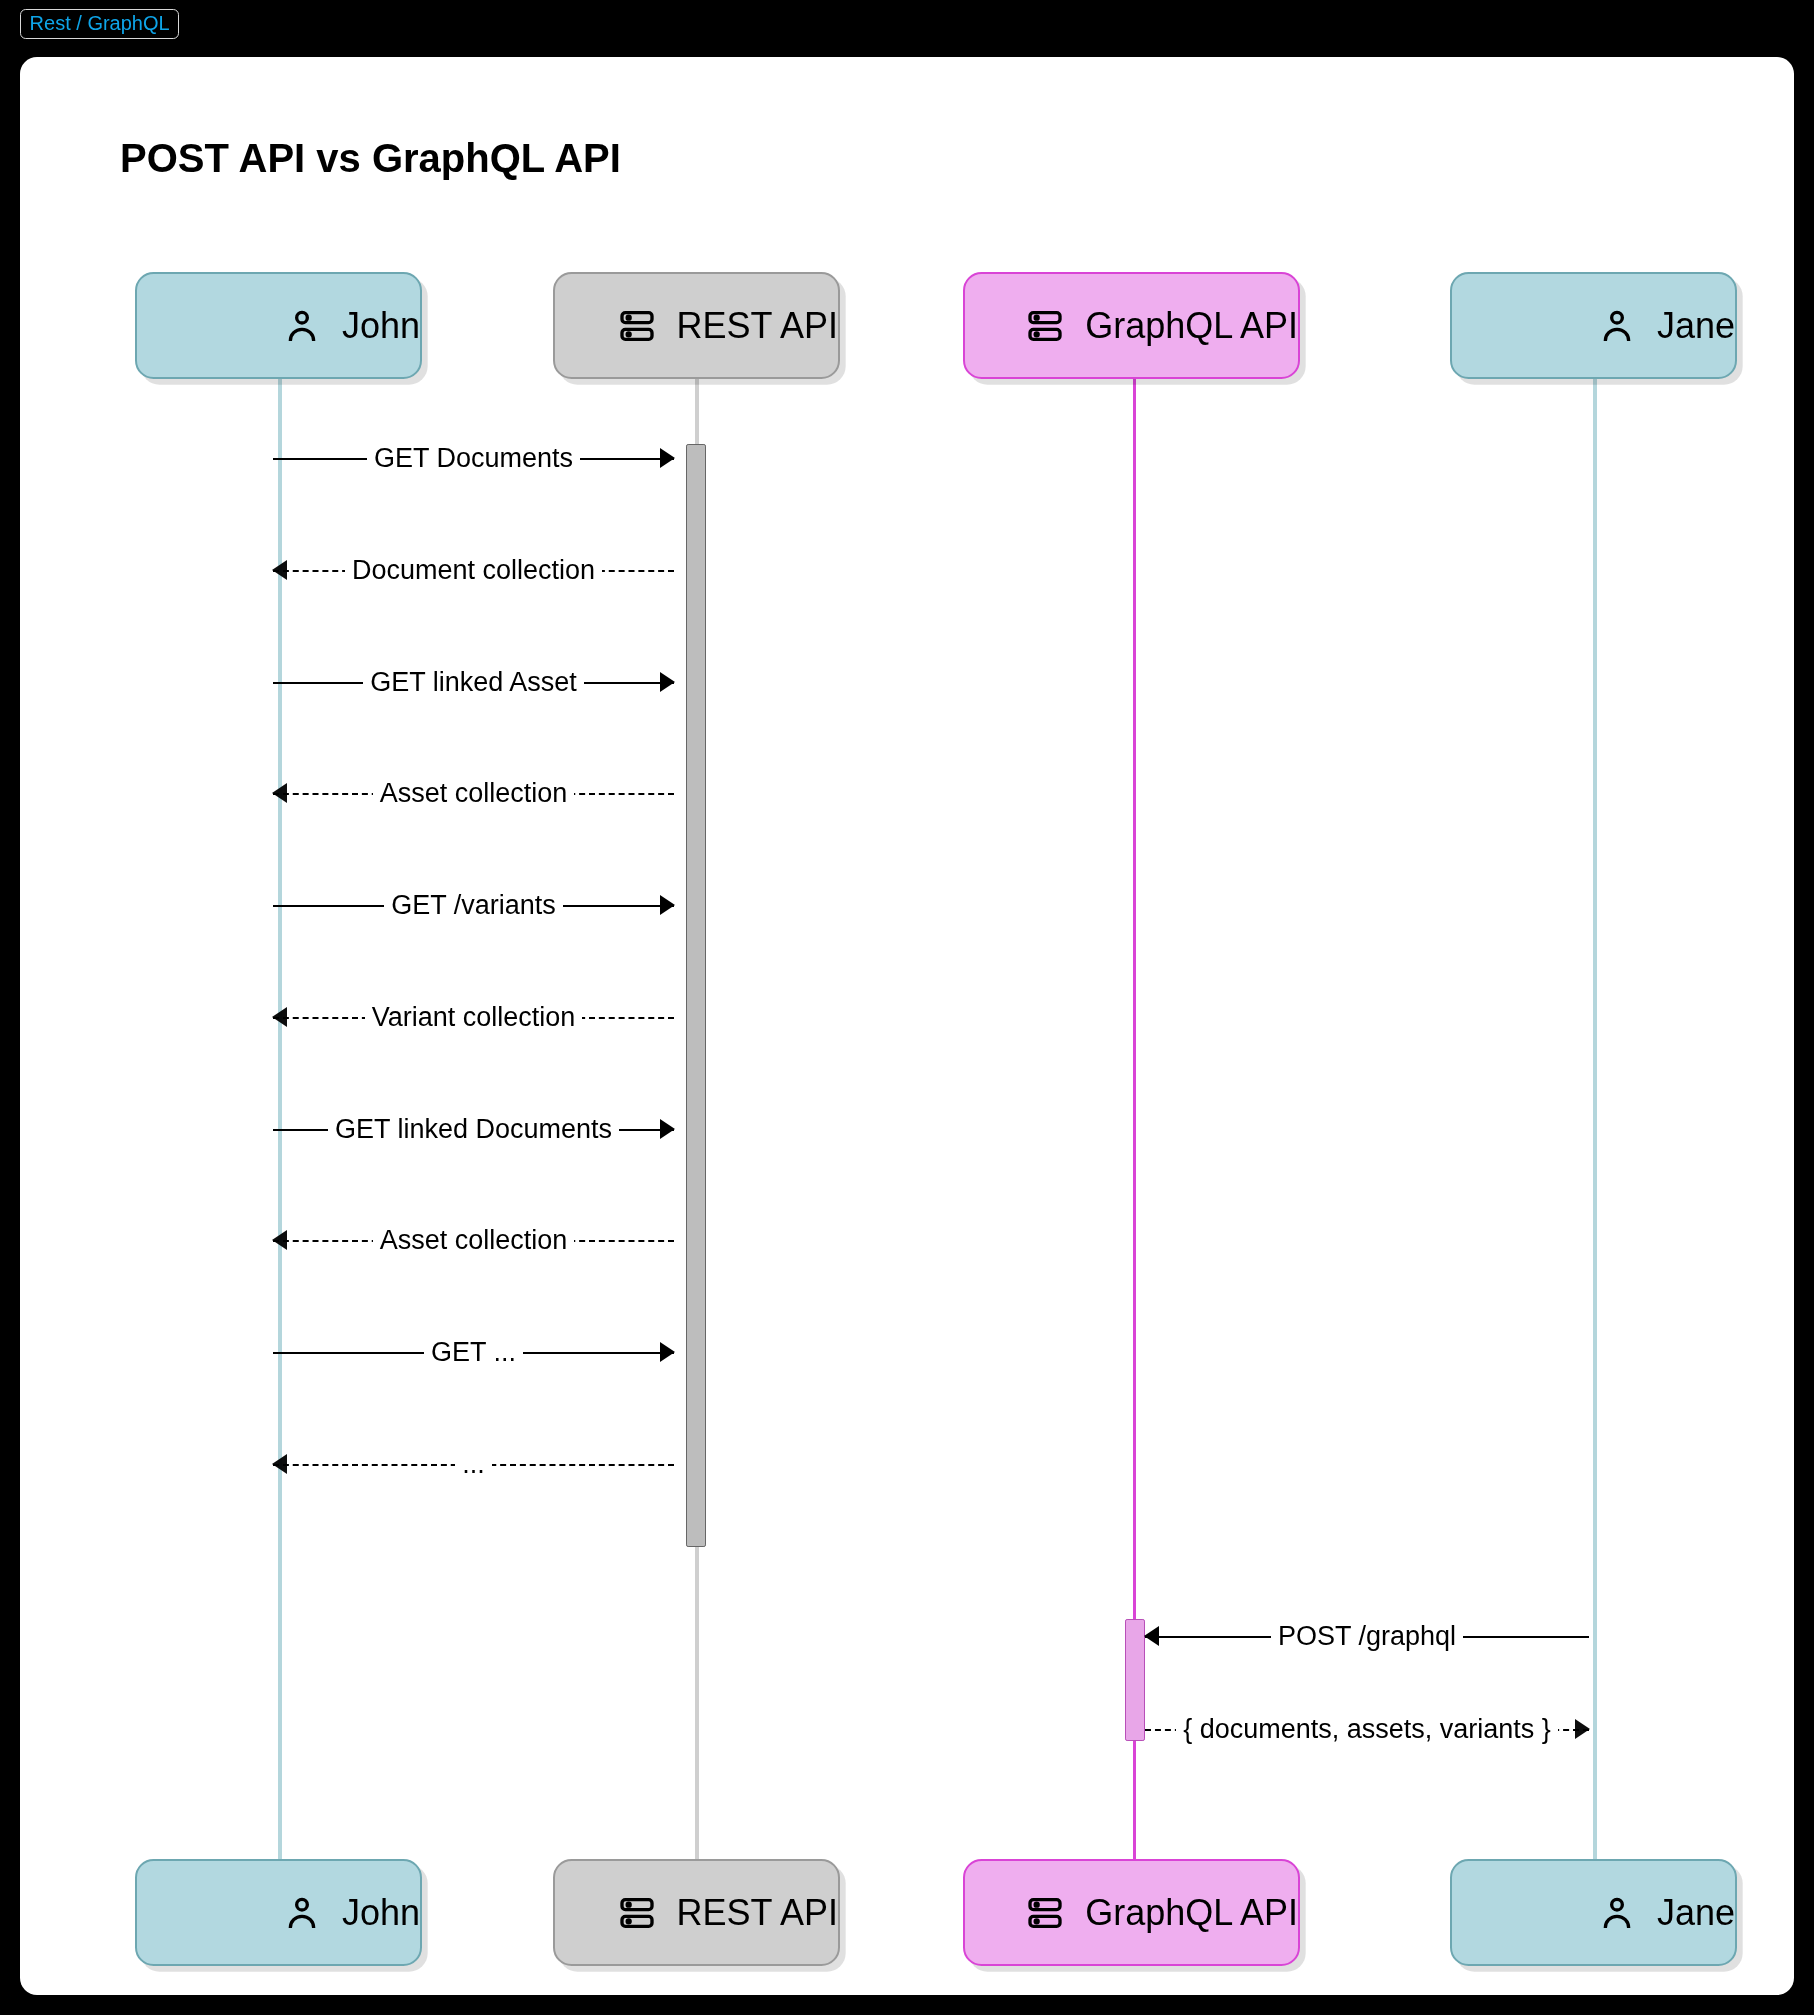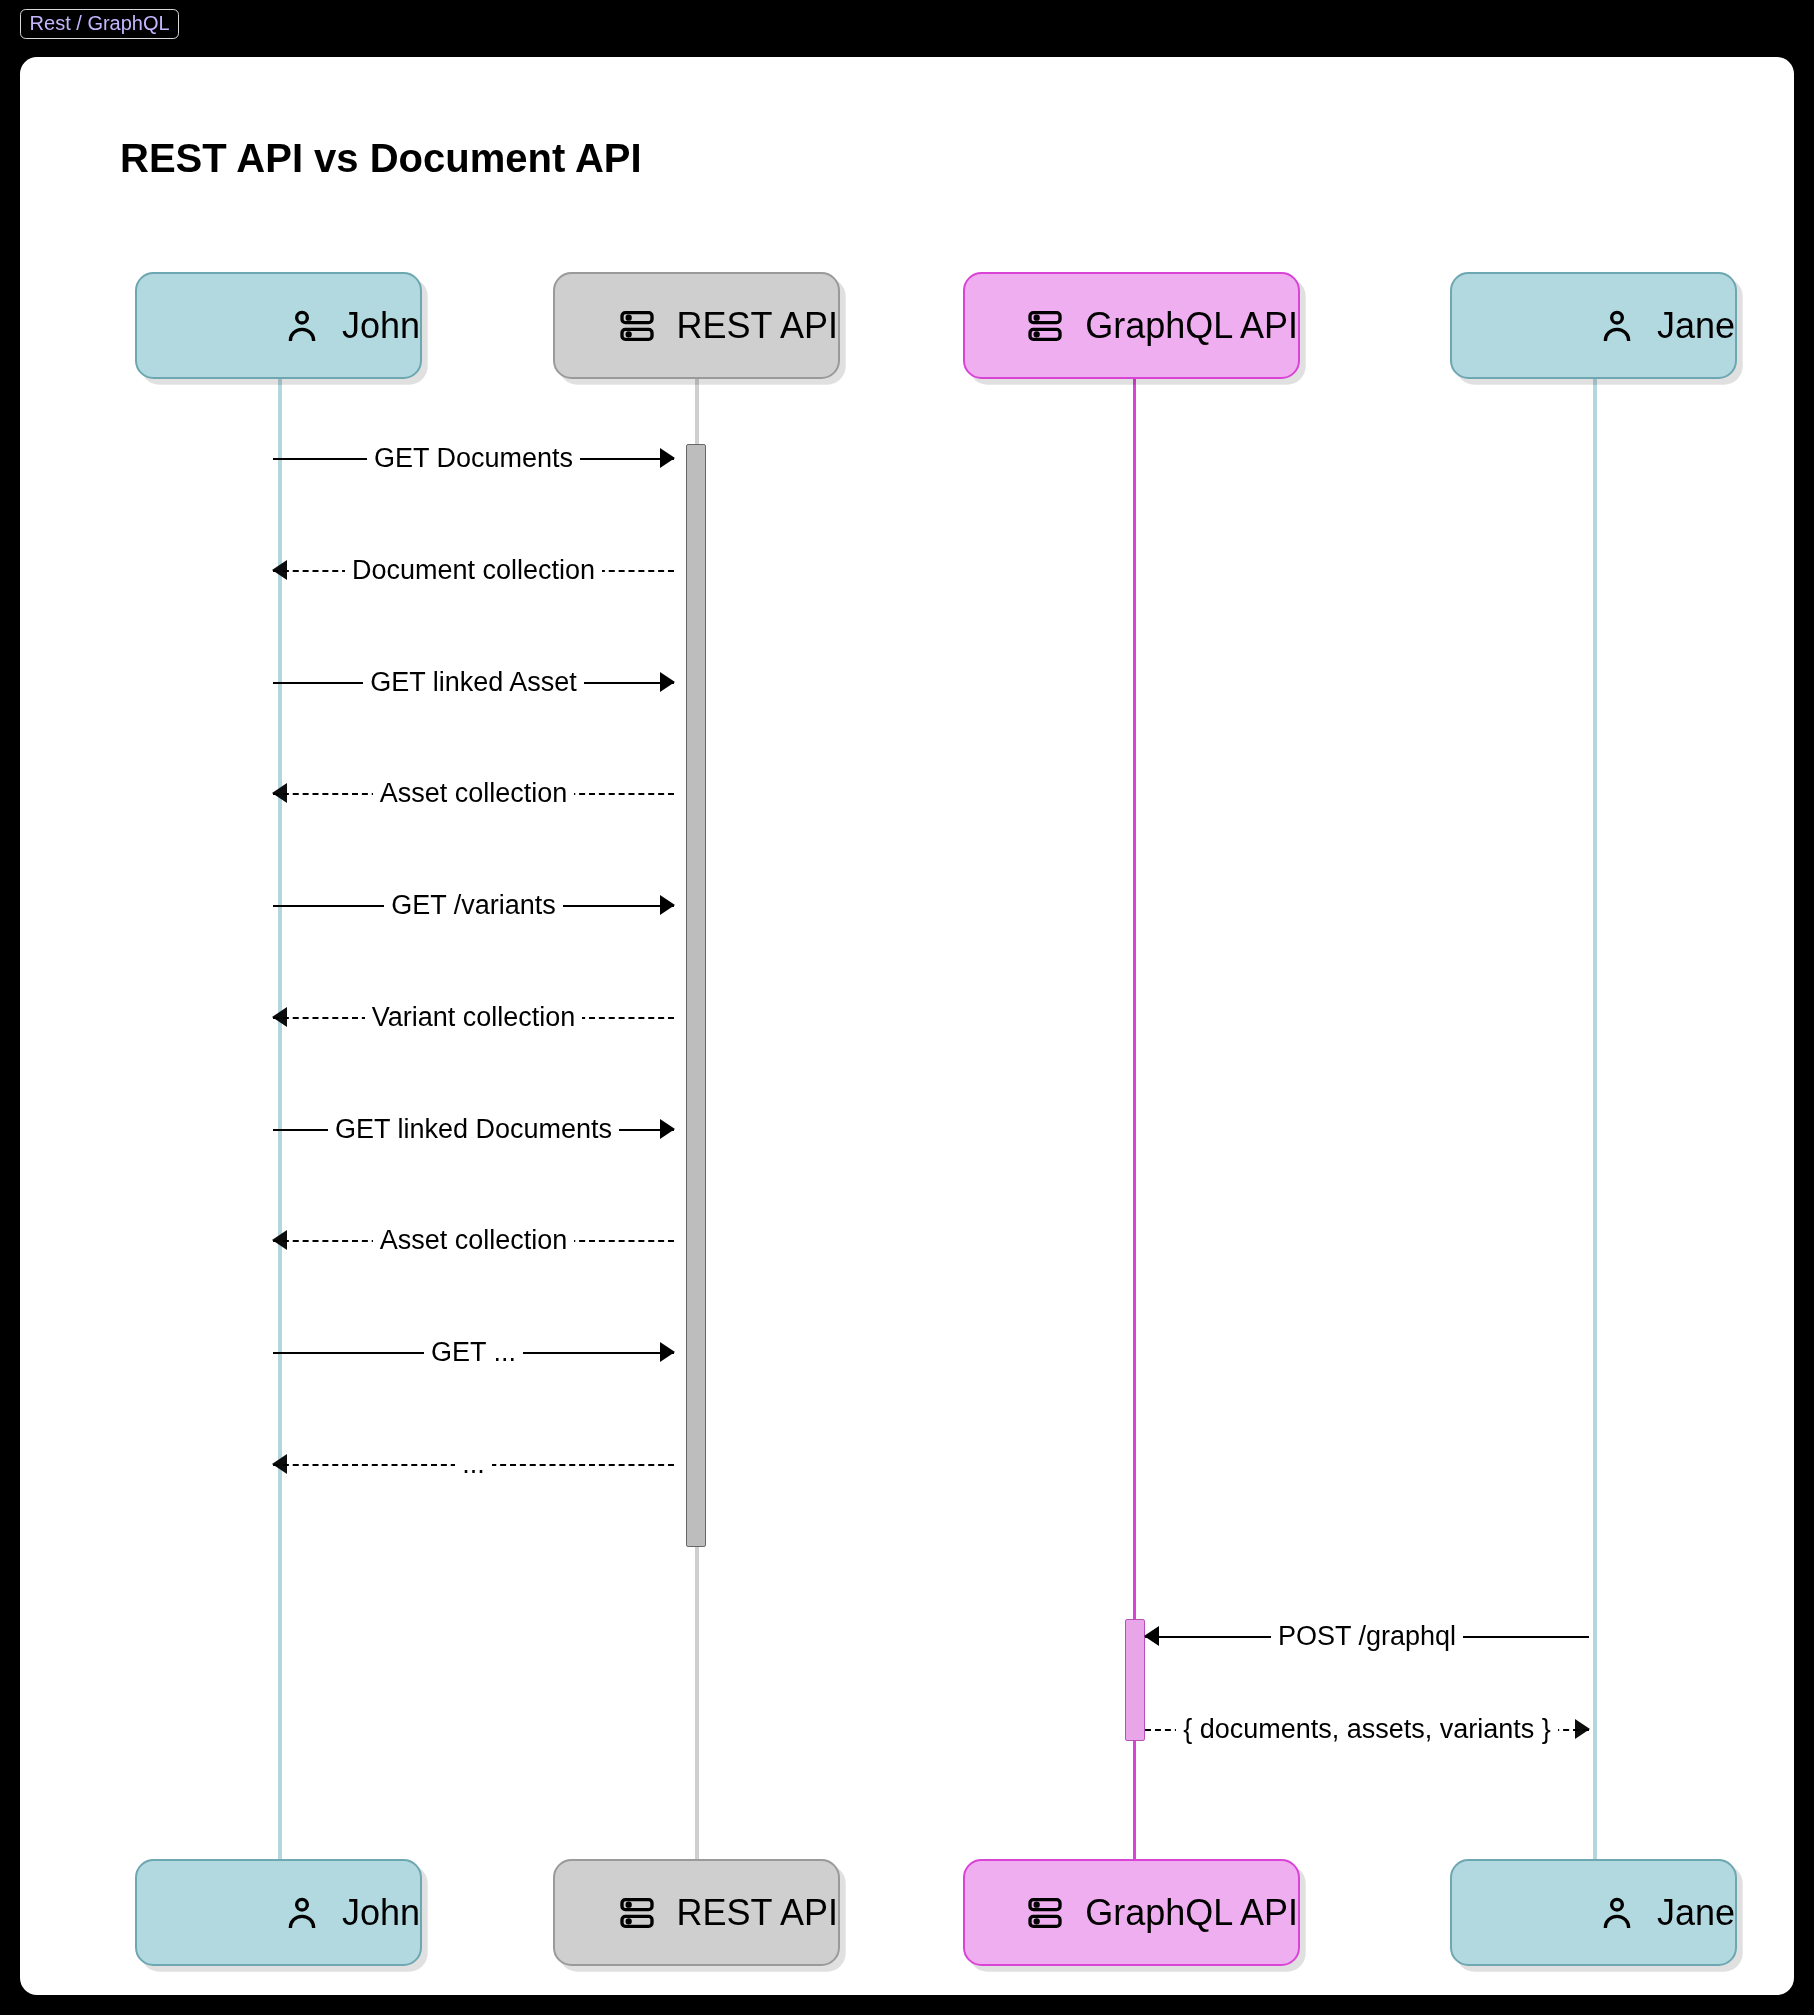--- a/index.html
+++ b/index.html
@@ -14,21 +14,21 @@
     background: #000;
     position: relative;
     padding: 20px;
   }
   .tab-chip {
     position: absolute;
     top: 8.6px; left: 20px;
     padding: 2.9px 8.6px;
     border: 1.4px solid #d9d9d9;
     border-radius: 5.7px;
-    color: #c4b5fd;
+    color: #0ea5e9;
     font-size: 20px;
     background: #000;
   }
   .paper {
     position: absolute;
     top: 57px; left: 20px; right: 20px; bottom: 20px;
     background: #fff;
     border-radius: 17px;
     overflow: hidden;
   }
@@ -154,21 +154,21 @@
 <body>
 
 <div class="outer">
 
   <div class="tab-chip">
     <span>Rest / GraphQL</span>
   </div>
 
   <div class="paper">
 
-    <div class="title">REST API vs Document API</div>
+    <div class="title">POST API vs GraphQL API</div>
 
     <div class="stage">
 
       <div class="lifeline ll-john"></div>
       <div class="lifeline ll-rest"></div>
       <div class="lifeline ll-gql"></div>
       <div class="lifeline ll-jane"></div>
 
       <div class="activation act-rest"></div>
       <div class="activation act-gql"></div>

